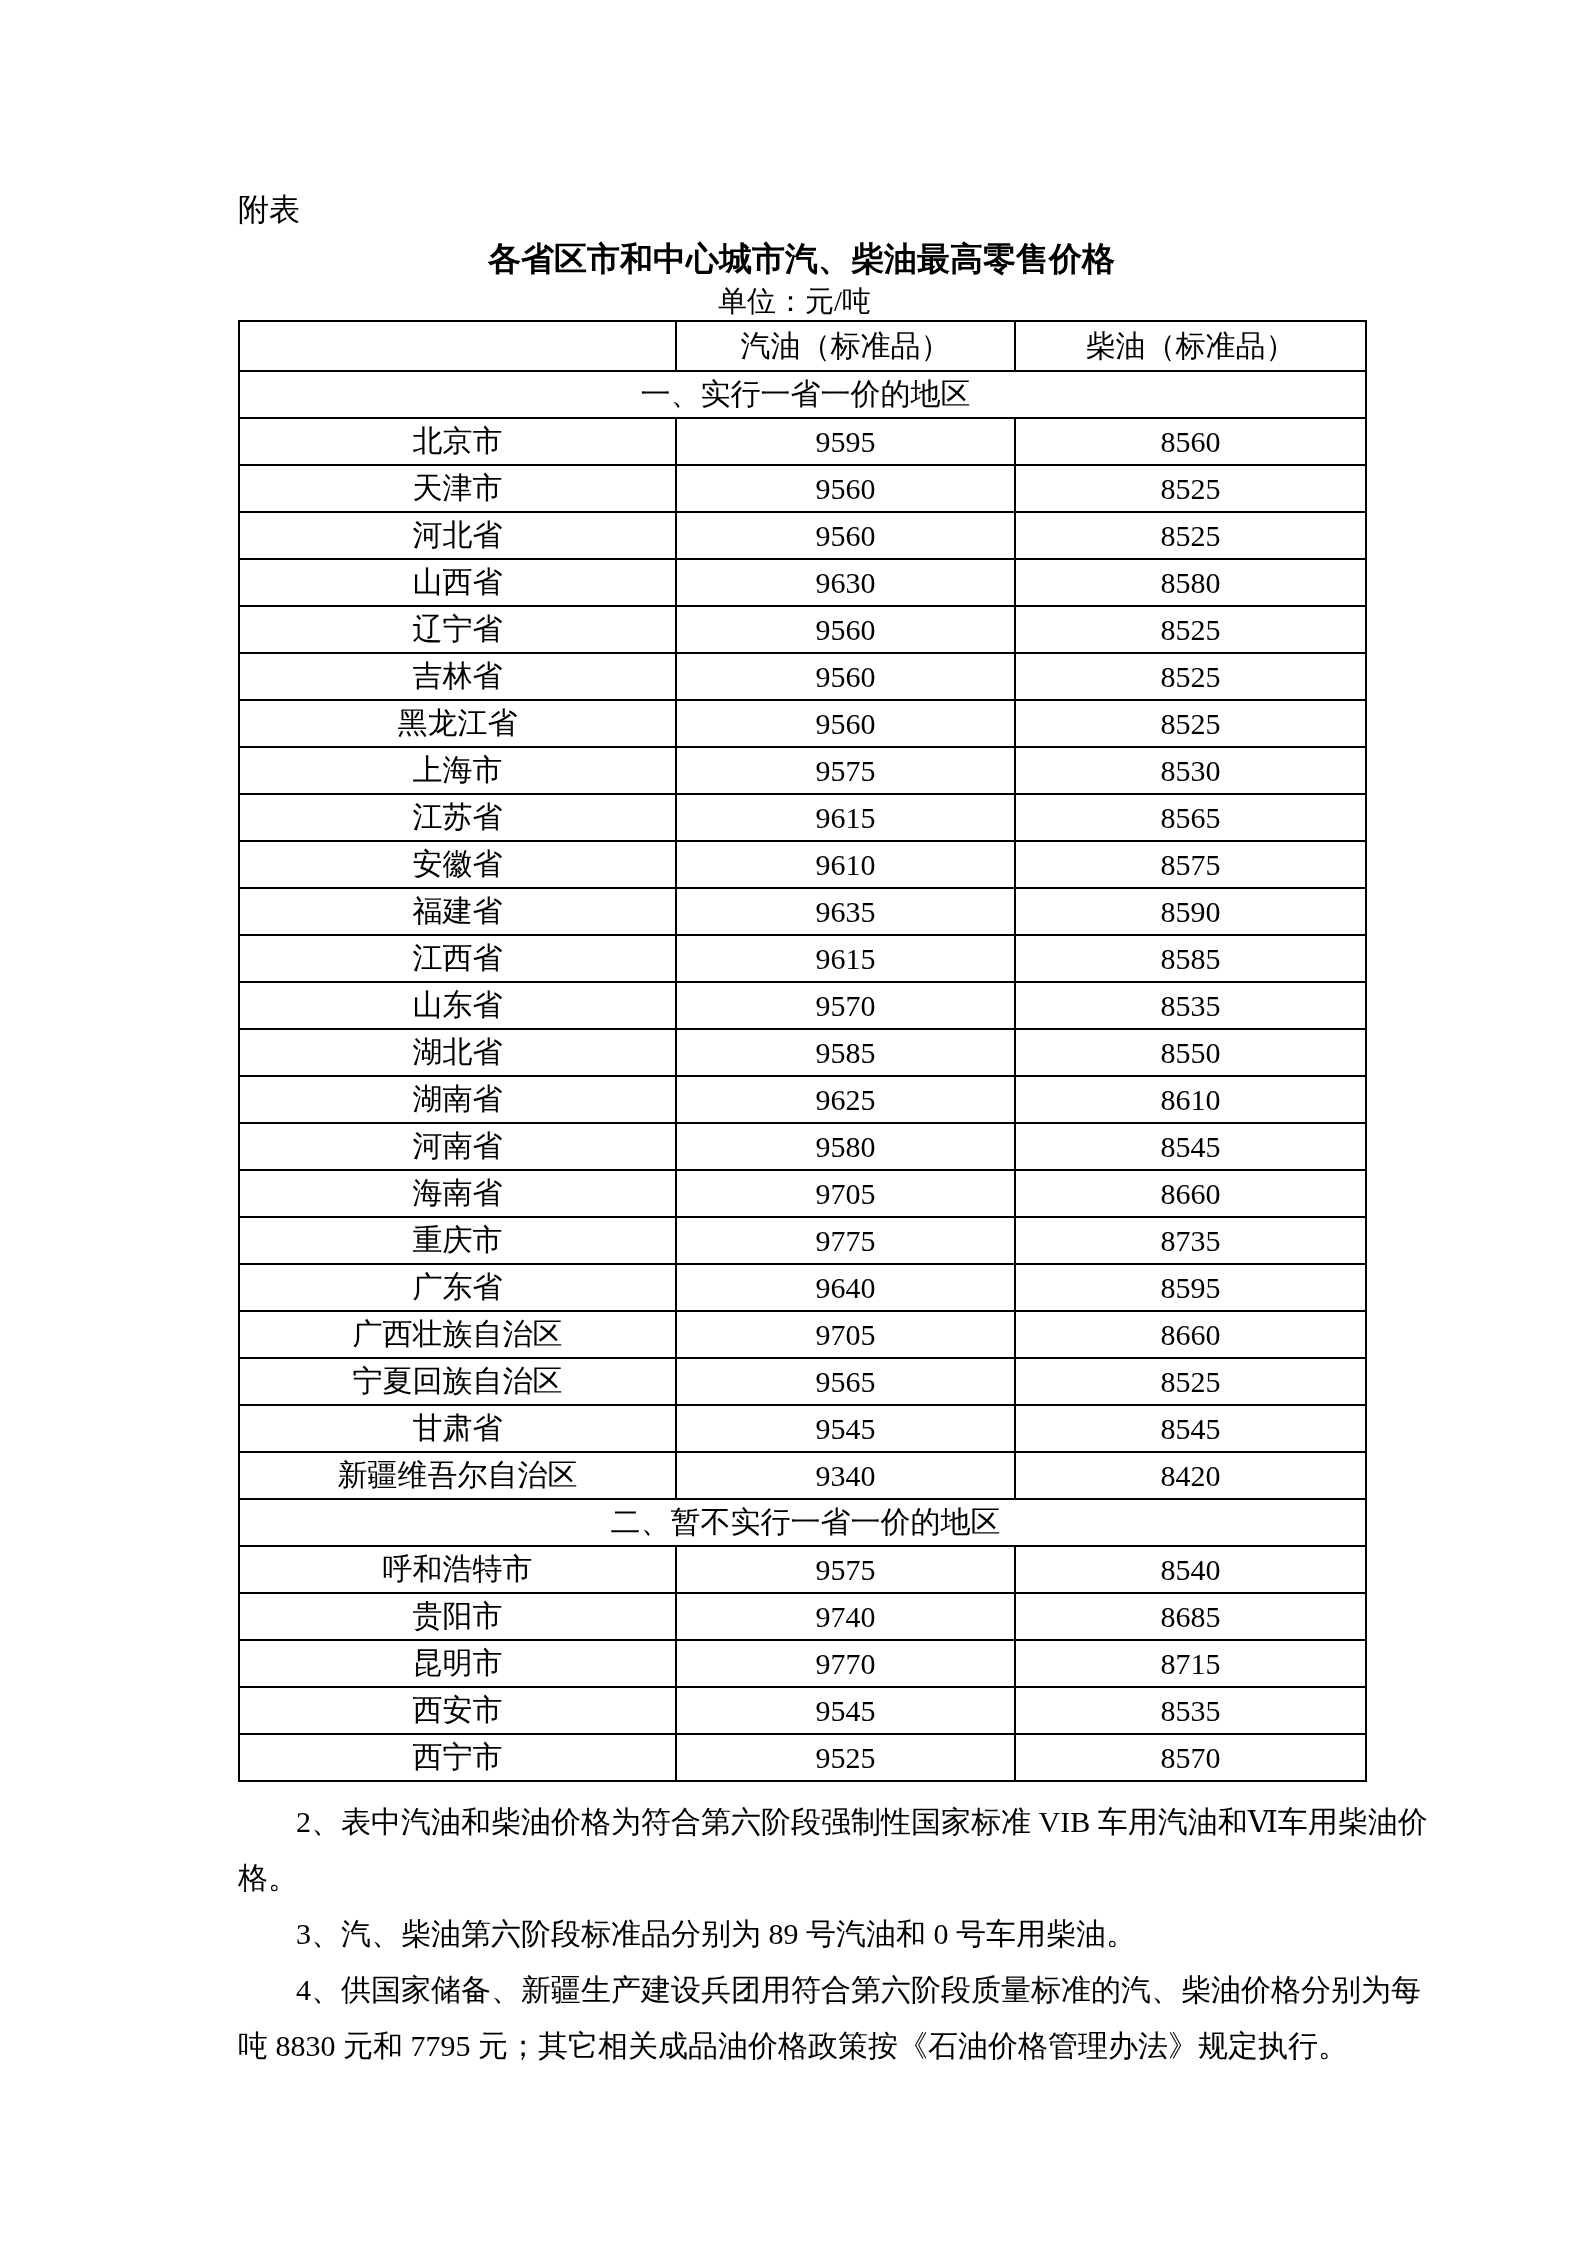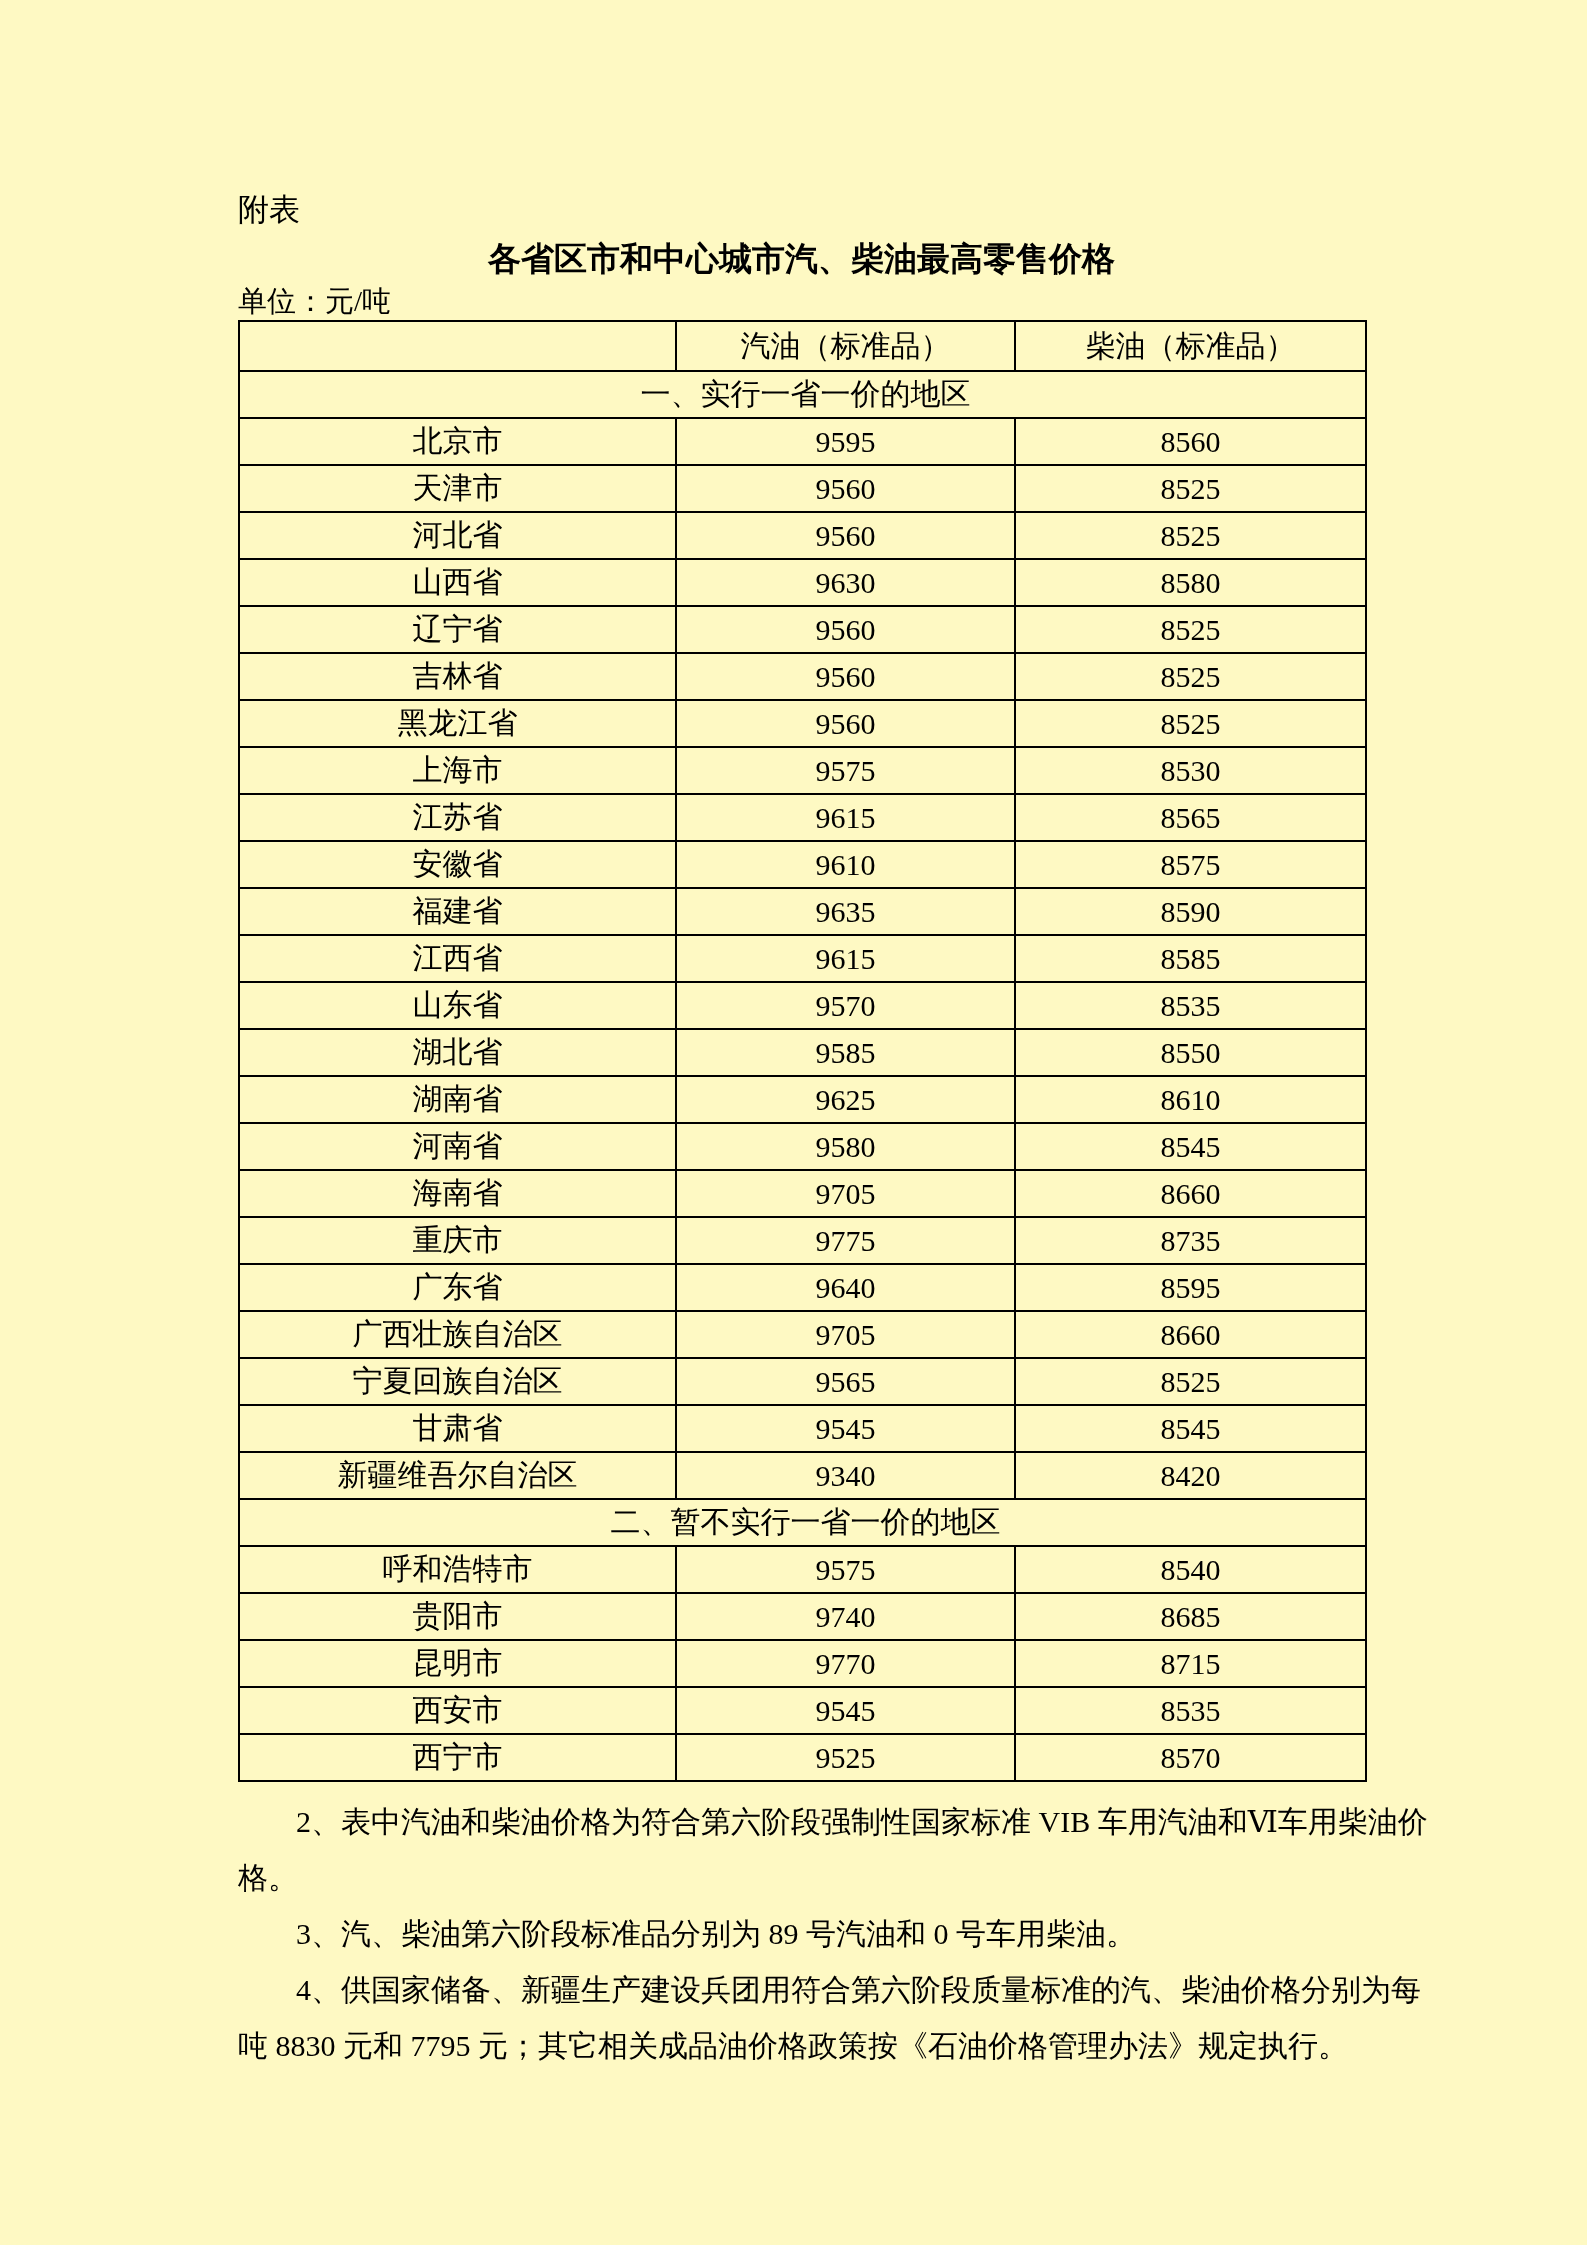--- a/index.html
+++ b/index.html
@@ -1,39 +1,39 @@
 <!DOCTYPE html>
 <html><head>
 <meta charset="utf-8">
 <style>
   html,body{margin:0;padding:0;background:#e8e8e8;}
   .page{
     position:relative;
     width:1587px;height:2245px;
-    background:#fef9c3;
+    background:#ffffff;
     box-sizing:border-box;
     padding:190px 222px 0 238px;
     font-family:"Liberation Serif","DejaVu Serif",serif;
     color:#000;
     overflow:hidden;
   }
   .doc-label{
     font-size:31px;line-height:40px;margin-bottom:6px;
   }
   .doc-title{
     font-family:"Liberation Sans","DejaVu Sans",sans-serif;
     font-weight:bold;
     font-size:33px;line-height:46px;
     text-align:center;
     width:1127px;
   }
   .unit-line{
     width:1127px;
     box-sizing:border-box;
-    text-align:left;
+    text-align:center;
     padding-right:14px;
     font-size:29px;line-height:34px;
     margin-top:2px;margin-bottom:2px;
   }
   table.price-table{
     border-collapse:collapse;
     table-layout:fixed;
     width:1127px;
   }
   table.price-table td{

